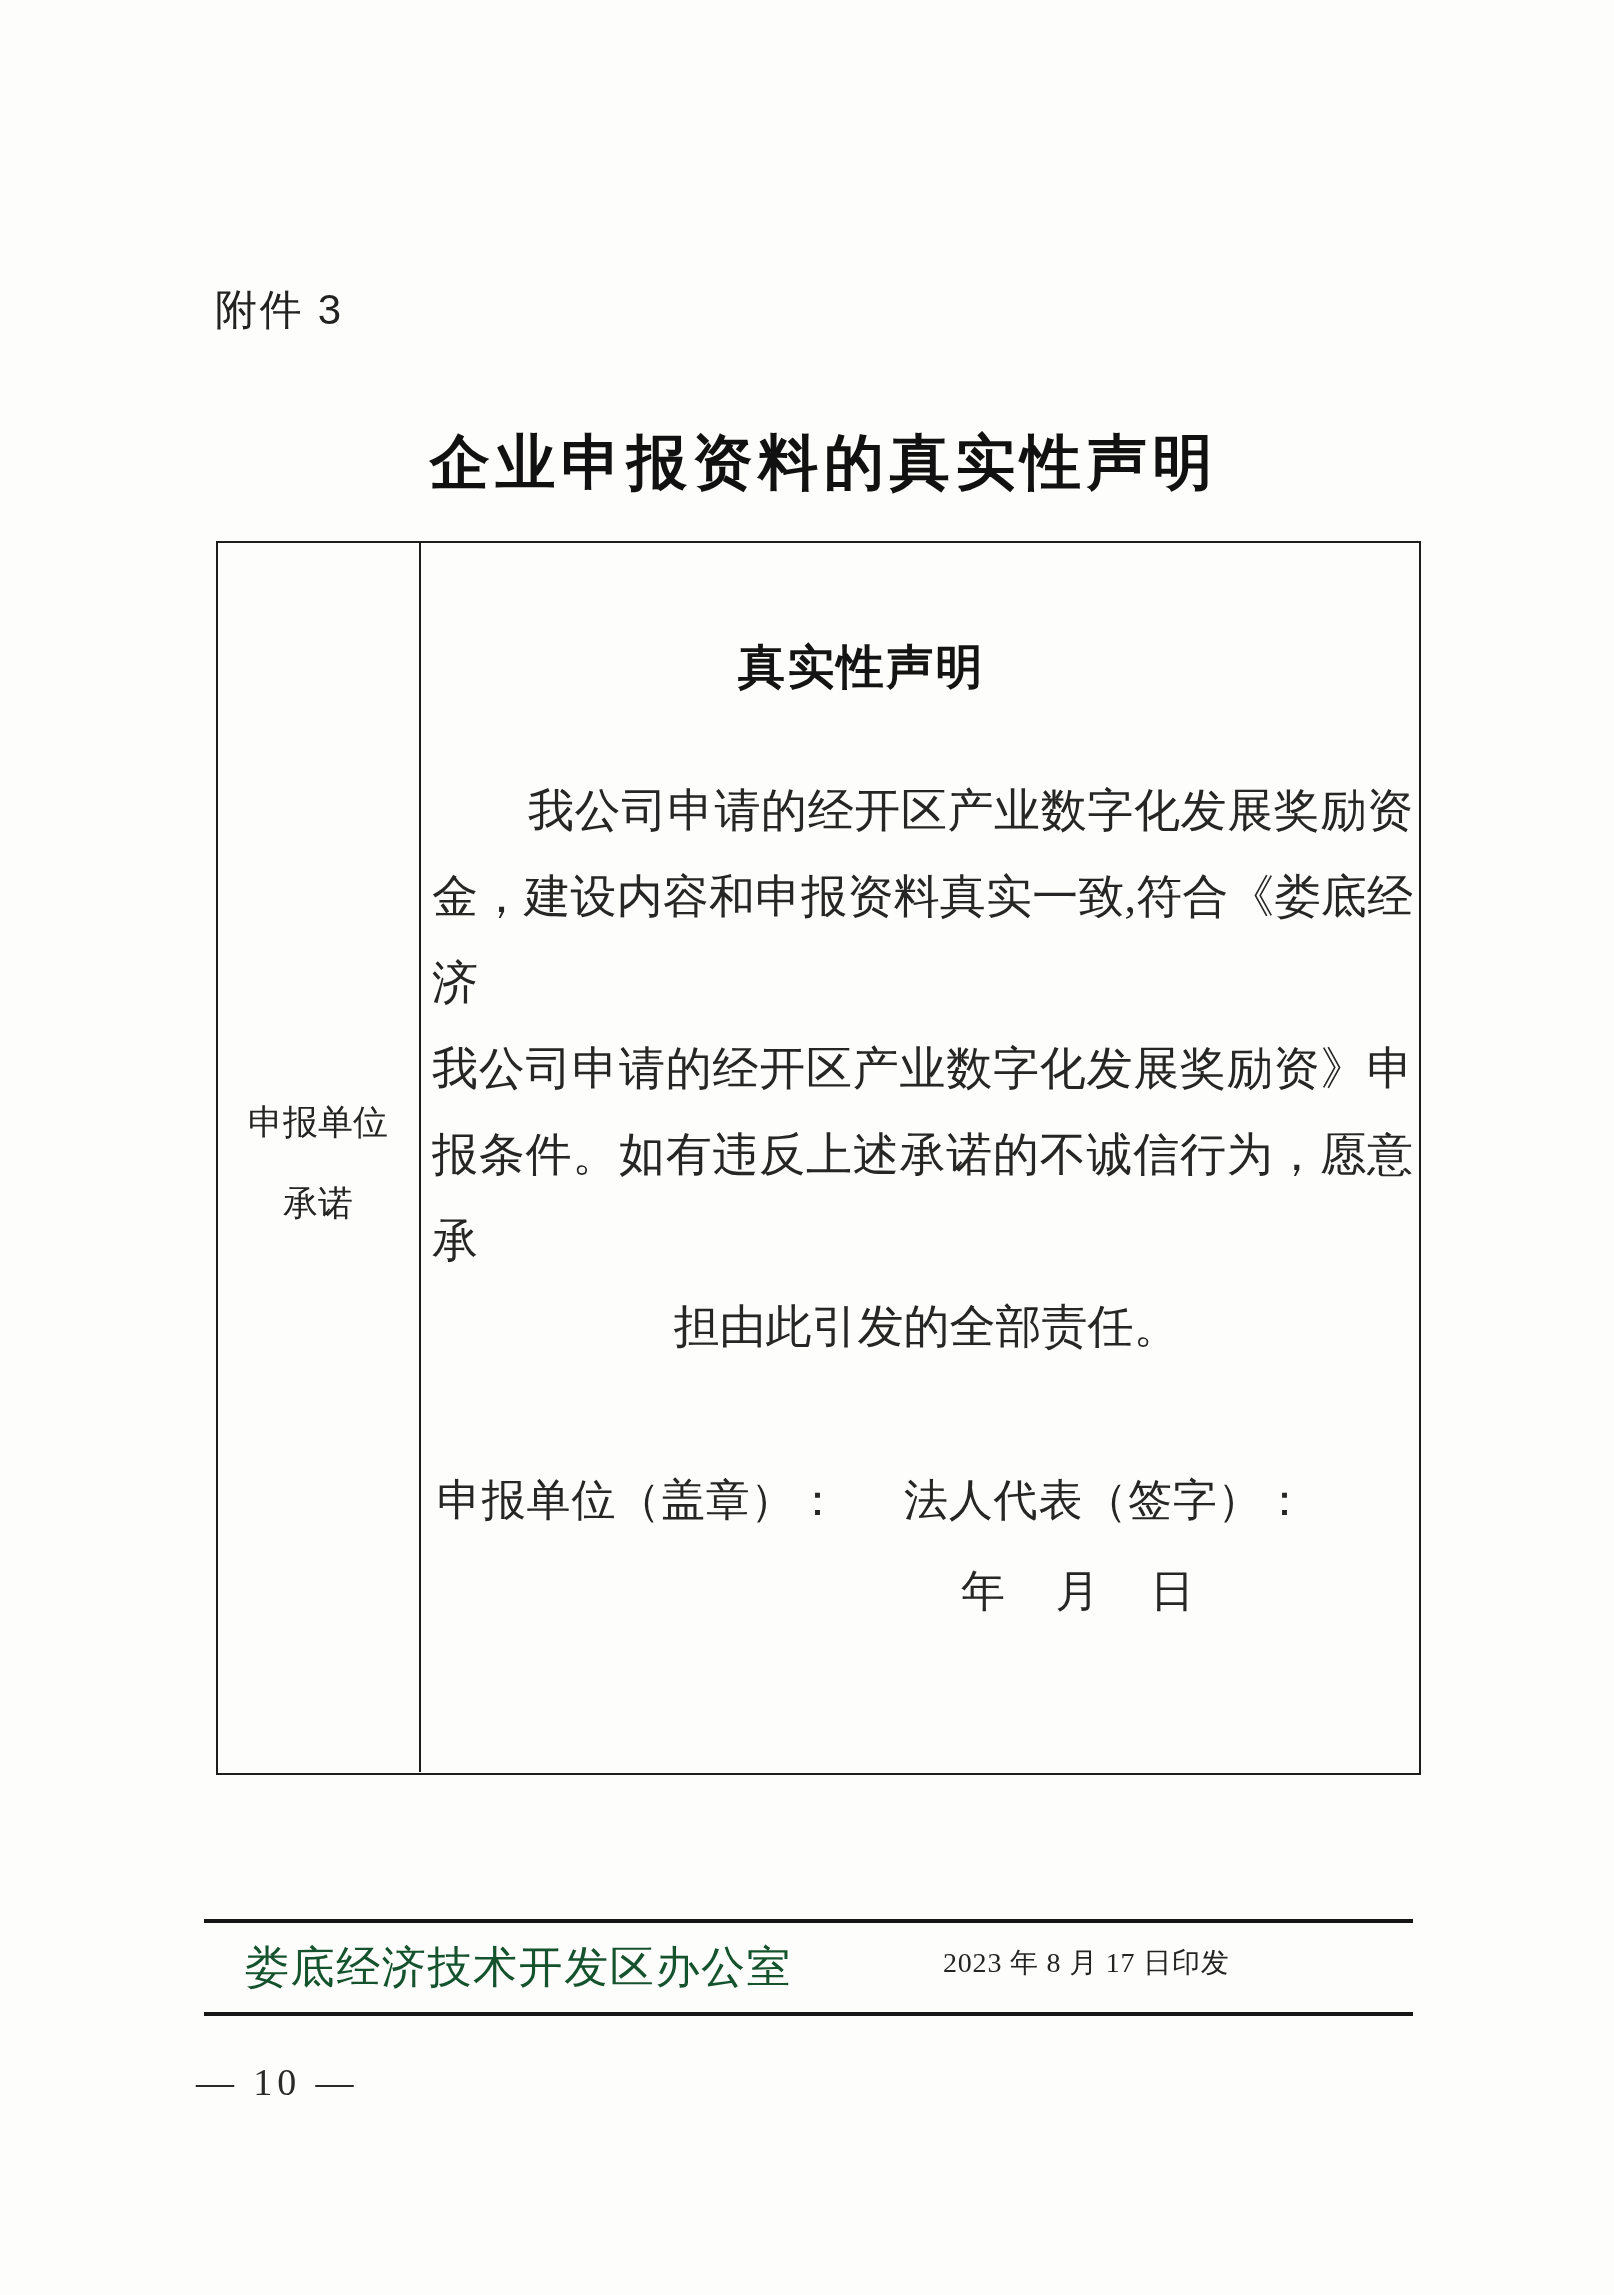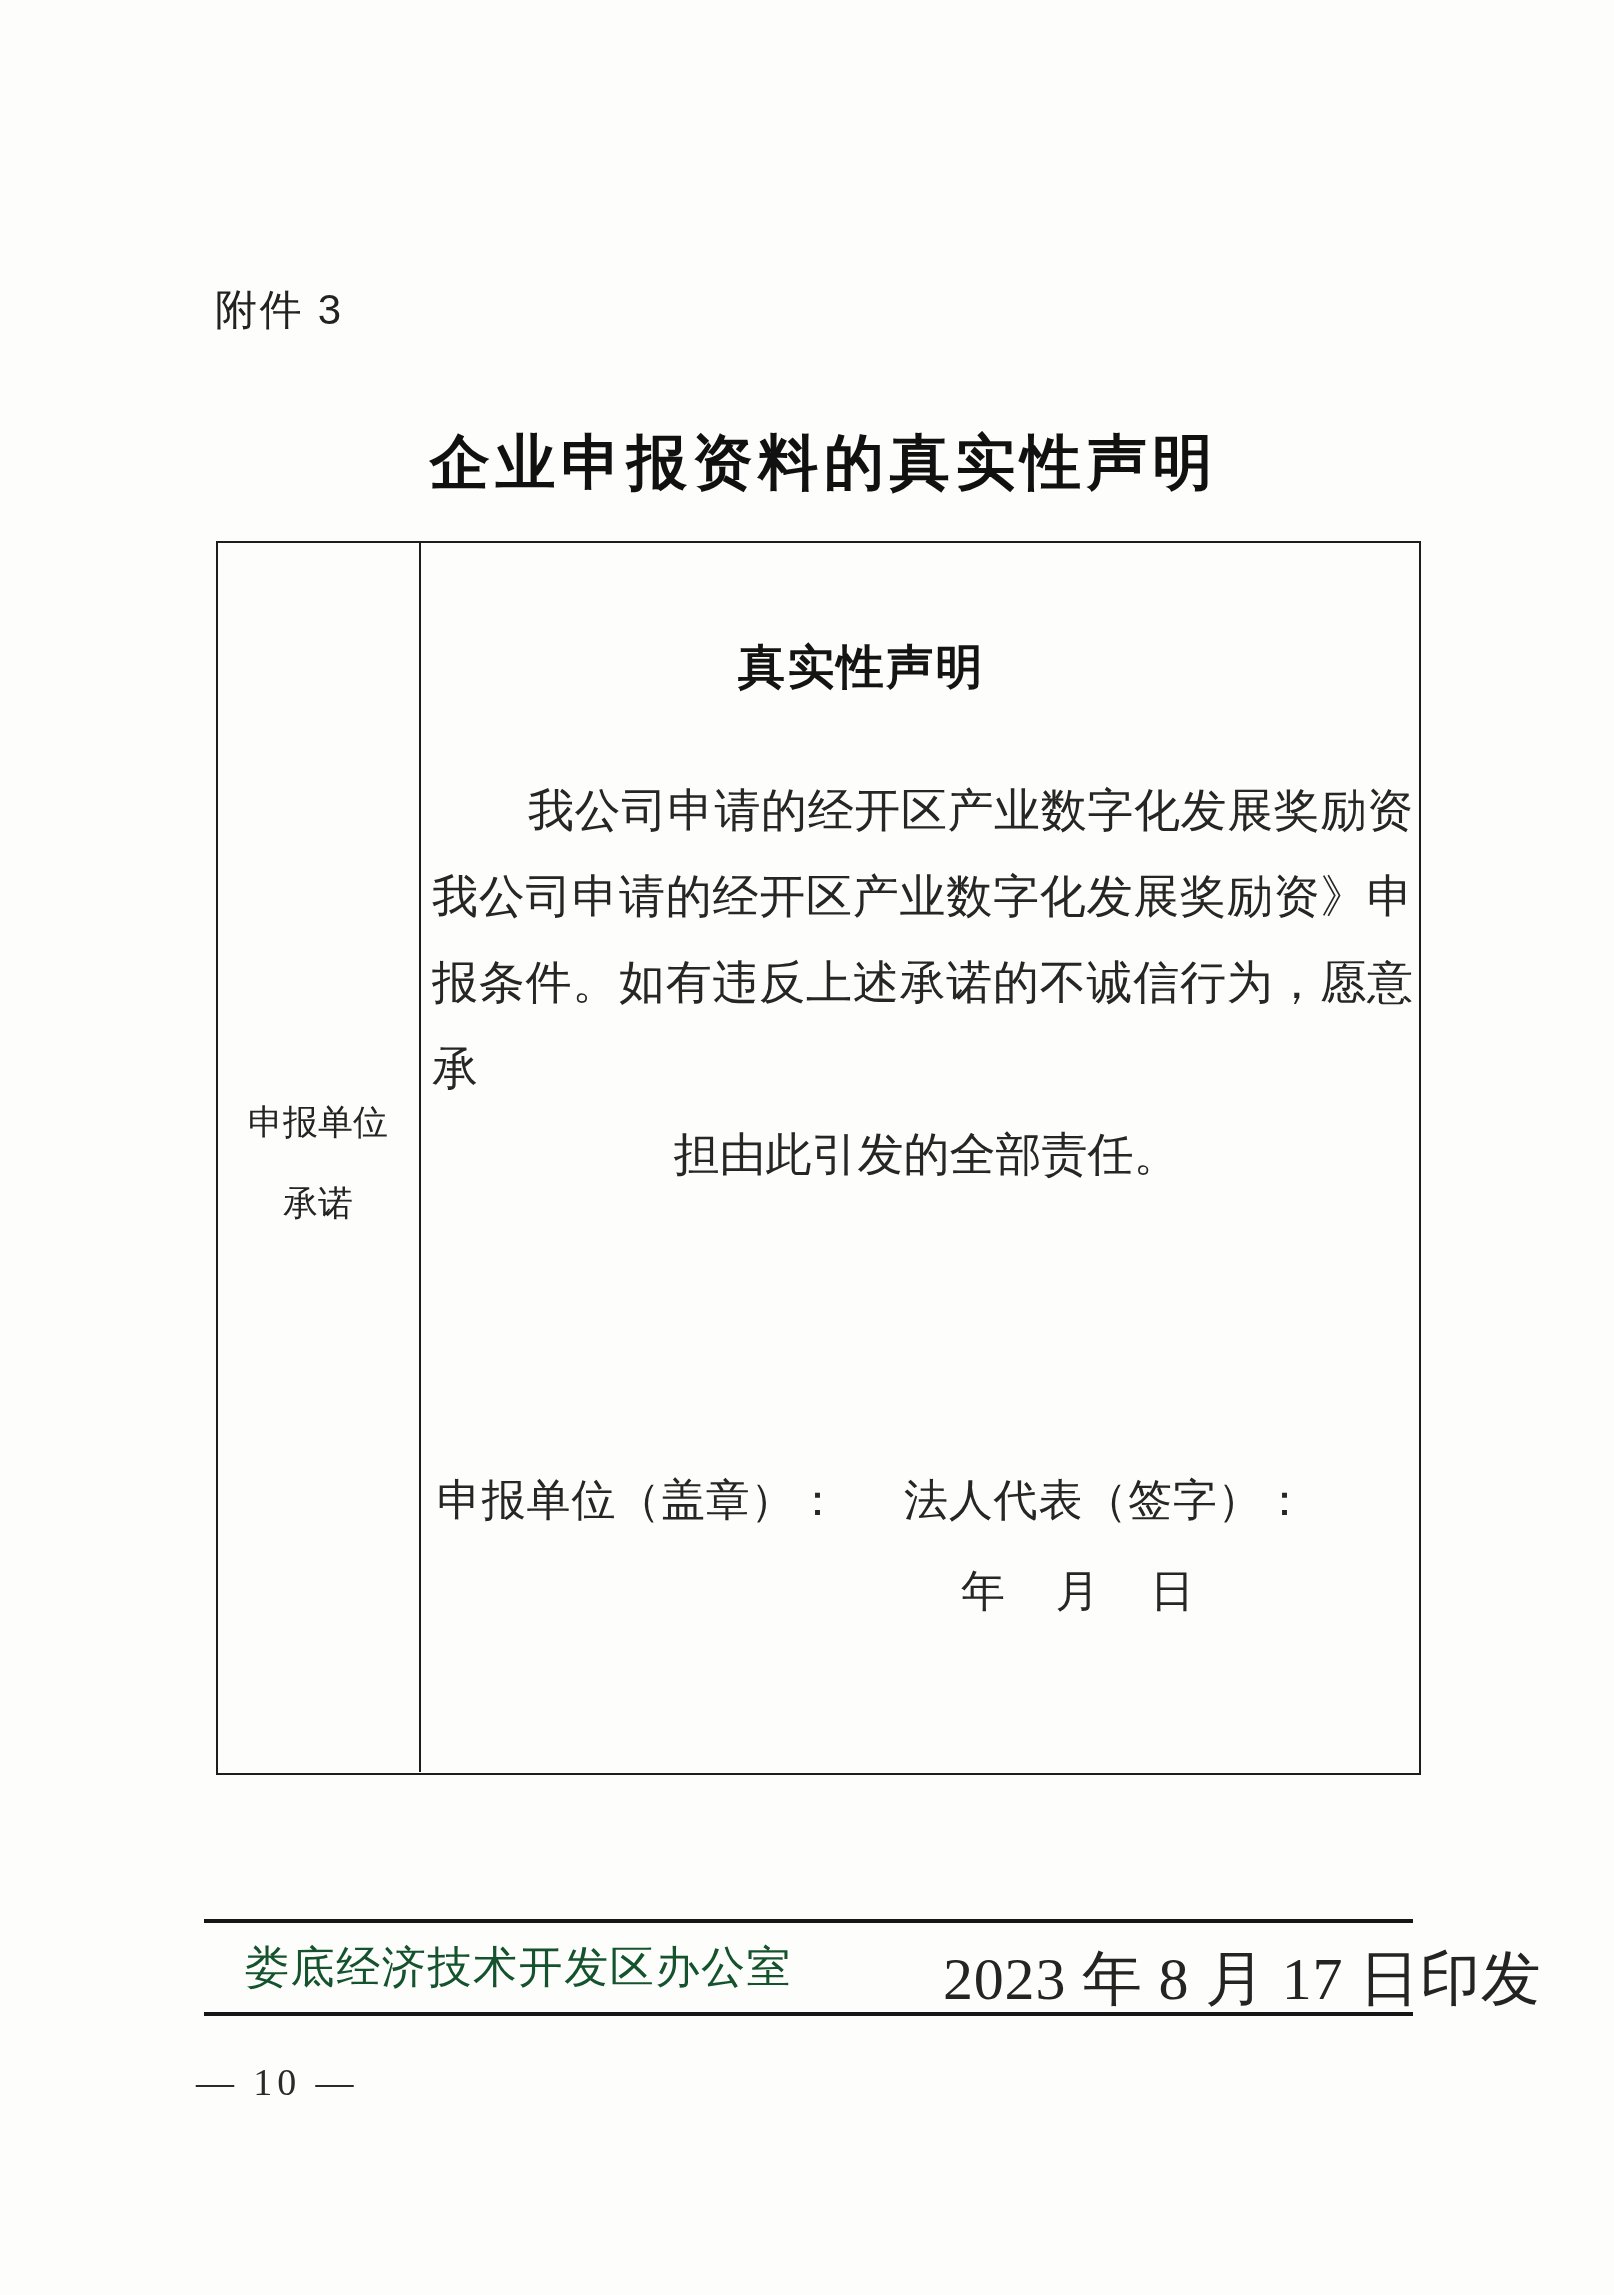--- a/index.html
+++ b/index.html
@@ -93,21 +93,21 @@
     background: #161616;
   }
   .footer-issuer {
     left: 245px; top: 1946px;
     font-size: 44px; line-height: 1;
     letter-spacing: 1.6px;
     color: #14532d;
   }
   .footer-date {
     left: 943px; top: 1949px;
-    font-size: 60px; line-height: 1;
+    font-size: 28px; line-height: 1;
     letter-spacing: 0.8px;
     color: #242424;
     white-space: pre;
   }
 
   .page-number {
     left: 196px; top: 2063px;
     font-size: 38px; line-height: 1;
     letter-spacing: 4.9px;
     color: #2a2a2a;
@@ -128,20 +128,21 @@
 
   <div class="abs row-label">
     <div>申报单位</div>
     <div>承诺</div>
   </div>
 
   <div class="abs stmt-heading">真实性声明</div>
 
   <div class="abs stmt-body">
     <div class="stmt-line first">我公司申请的经开区产业数字化发展奖励资</div>
+    <div class="stmt-line">金，建设内容和申报资料真实一致,符合《娄底经济</div>
     <div class="stmt-line">我公司申请的经开区产业数字化发展奖励资》申</div>
     <div class="stmt-line">报条件。如有违反上述承诺的不诚信行为，愿意承</div>
     <div class="stmt-line last">担由此引发的全部责任。</div>
   </div>
 
   <div class="abs sig-unit">申报单位（盖章）：</div>
 
   <div class="abs sig-legal">法人代表（签字）：</div>
 
   <div class="abs date-line">年　月　日</div>

